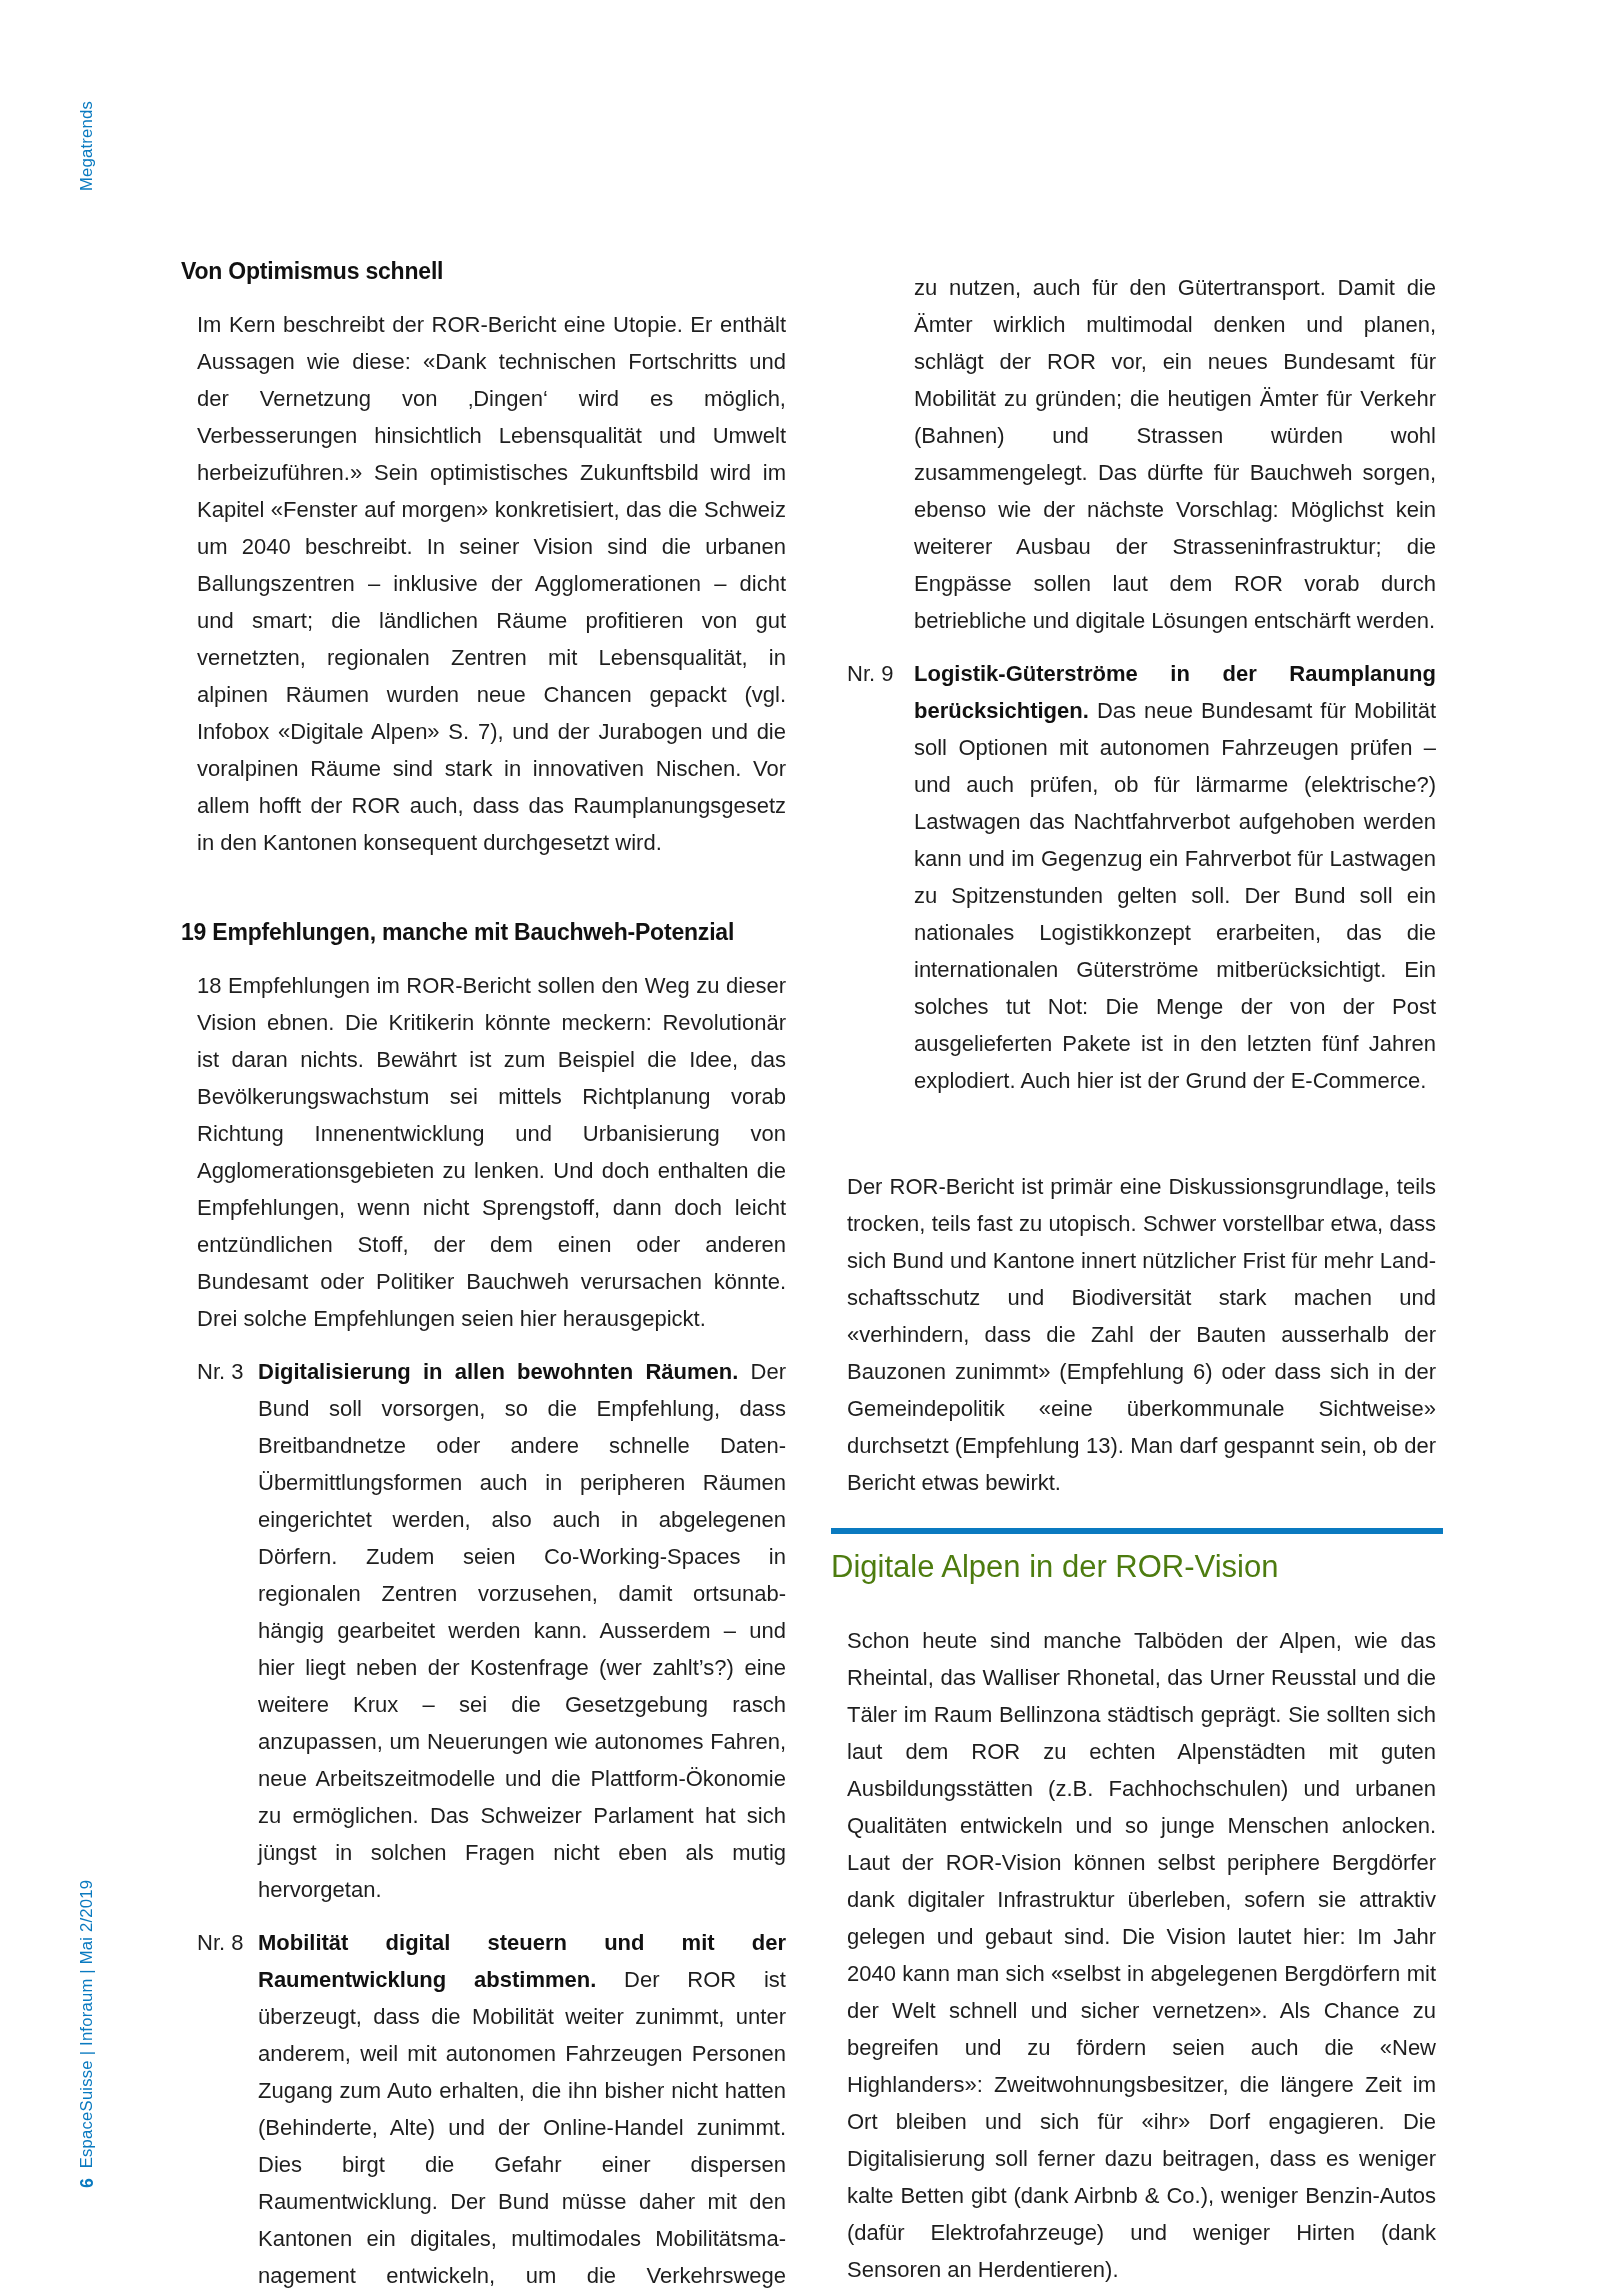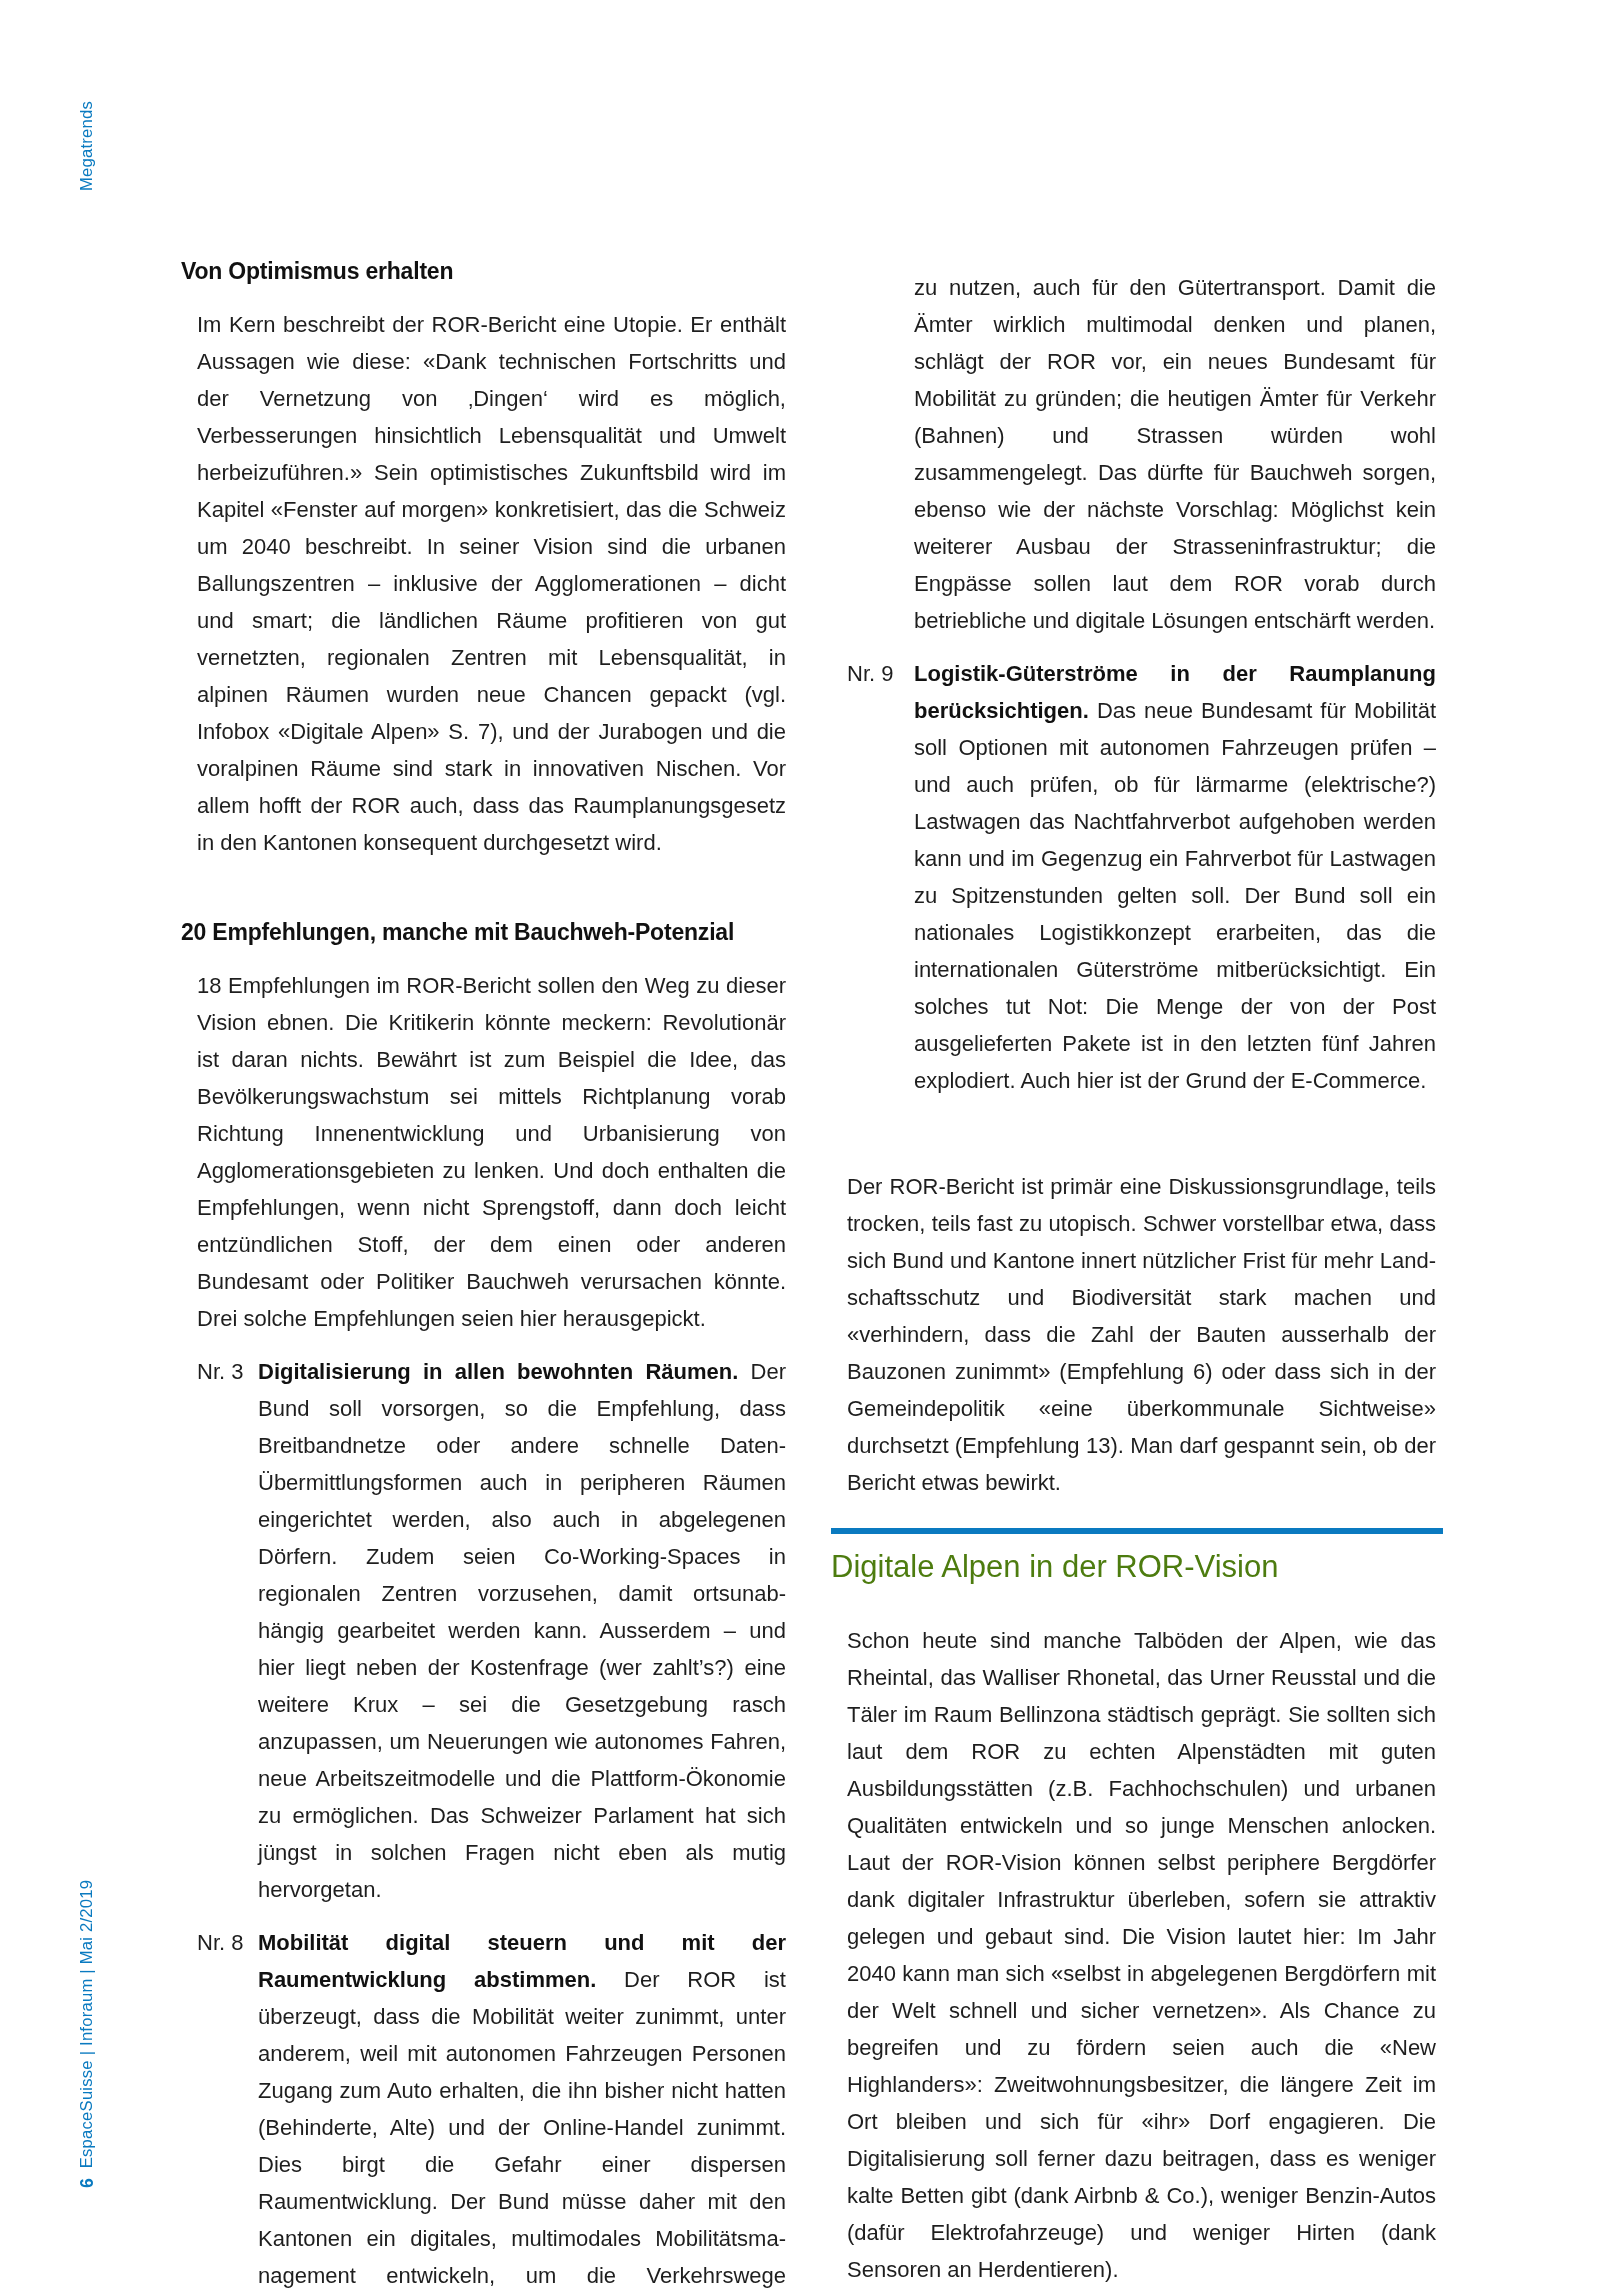--- a/index.html
+++ b/index.html
@@ -37,24 +37,24 @@
   <span>Megatrends</span>
 </div>
 <div class="margin-bottom">
   <span>EspaceSuisse | Inforaum | Mai 2/2019</span>
 </div>
 <div class="page-num">
   <span>6</span>
 </div>
 
 <div class="col col-left">
-  <h2 class="heading">Von Optimismus erhalten</h2>
+  <h2 class="heading">Von Optimismus schnell</h2>
   <p>Im Kern beschreibt der ROR-Bericht eine Utopie. Er enthält Aussagen wie diese: «Dank technischen Fortschritts und der Vernetzung von ‚Dingen‘ wird es möglich, Verbesserungen hinsichtlich Lebensqualität und Umwelt herbeizuführen.» Sein optimistisches Zukunftsbild wird im Kapitel «Fenster auf mor­gen» konkretisiert, das die Schweiz um 2040 beschreibt. In seiner Vision sind die urbanen Ballungszentren – inklusive der Agglomerationen – dicht und smart; die ländlichen Räume pro­fitieren von gut vernetzten, regionalen Zentren mit Lebensqua­lität, in alpinen Räumen wurden neue Chancen gepackt (vgl. Infobox «Digitale Alpen» S. 7), und der Jurabogen und die voralpinen Räume sind stark in innovativen Nischen. Vor allem hofft der ROR auch, dass das Raumplanungsgesetz in den Kan­tonen konsequent durchgesetzt wird.</p>
   <div class="gap"></div>
-  <h2 class="heading">20 Empfehlungen, manche mit Bauchweh-Potenzial</h2>
+  <h2 class="heading">19 Empfehlungen, manche mit Bauchweh-Potenzial</h2>
   <p>18 Empfehlungen im ROR-Bericht sollen den Weg zu dieser Vision ebnen. Die Kritikerin könnte meckern: Revolutionär ist daran nichts. Bewährt ist zum Beispiel die Idee, das Bevölke­rungswachstum sei mittels Richtplanung vorab Richtung Innen­entwicklung und Urbanisierung von Agglomerationsgebieten zu lenken. Und doch enthalten die Empfehlungen, wenn nicht Sprengstoff, dann doch leicht entzündlichen Stoff, der dem einen oder anderen Bundesamt oder Politiker Bauchweh ver­ursachen könnte. Drei solche Empfehlungen seien hier heraus­gepickt.</p>
 
   <p class="rec">
     <span class="num">Nr. 3</span><span class="title">Digitalisierung in allen bewohnten Räumen.</span><span> Der Bund soll vorsorgen, so die Empfehlung, dass Breitbandnetze oder andere schnelle Daten-Übermittlungsformen auch in peripheren Räumen eingerichtet werden, also auch in abgelegenen Dörfern. Zudem seien Co-Working-Spa­ces in regionalen Zentren vorzusehen, damit ortsunab­hängig gearbeitet werden kann. Ausserdem – und hier liegt neben der Kostenfrage (wer zahlt’s?) eine weitere Krux – sei die Gesetzgebung rasch anzupassen, um Neu­erungen wie autonomes Fahren, neue Arbeitszeitmo­delle und die Plattform-Ökonomie zu ermöglichen. Das Schweizer Parlament hat sich jüngst in solchen Fragen nicht eben als mutig hervorgetan.</span>
   </p>
   <p class="rec">
     <span class="num">Nr. 8</span><span class="title">Mobilität digital steuern und mit der Raumentwick­lung abstimmen.</span><span> Der ROR ist überzeugt, dass die Mo­bilität weiter zunimmt, unter anderem, weil mit autono­men Fahrzeugen Personen Zugang zum Auto erhalten, die ihn bisher nicht hatten (Behinderte, Alte) und der Online-Handel zunimmt. Dies birgt die Gefahr einer dispersen Raumentwicklung. Der Bund müsse daher mit den Kantonen ein digitales, multimodales Mobilitätsma­nagement entwickeln, um die Verkehrswege effizienter</span>
   </p>
 </div>
 

